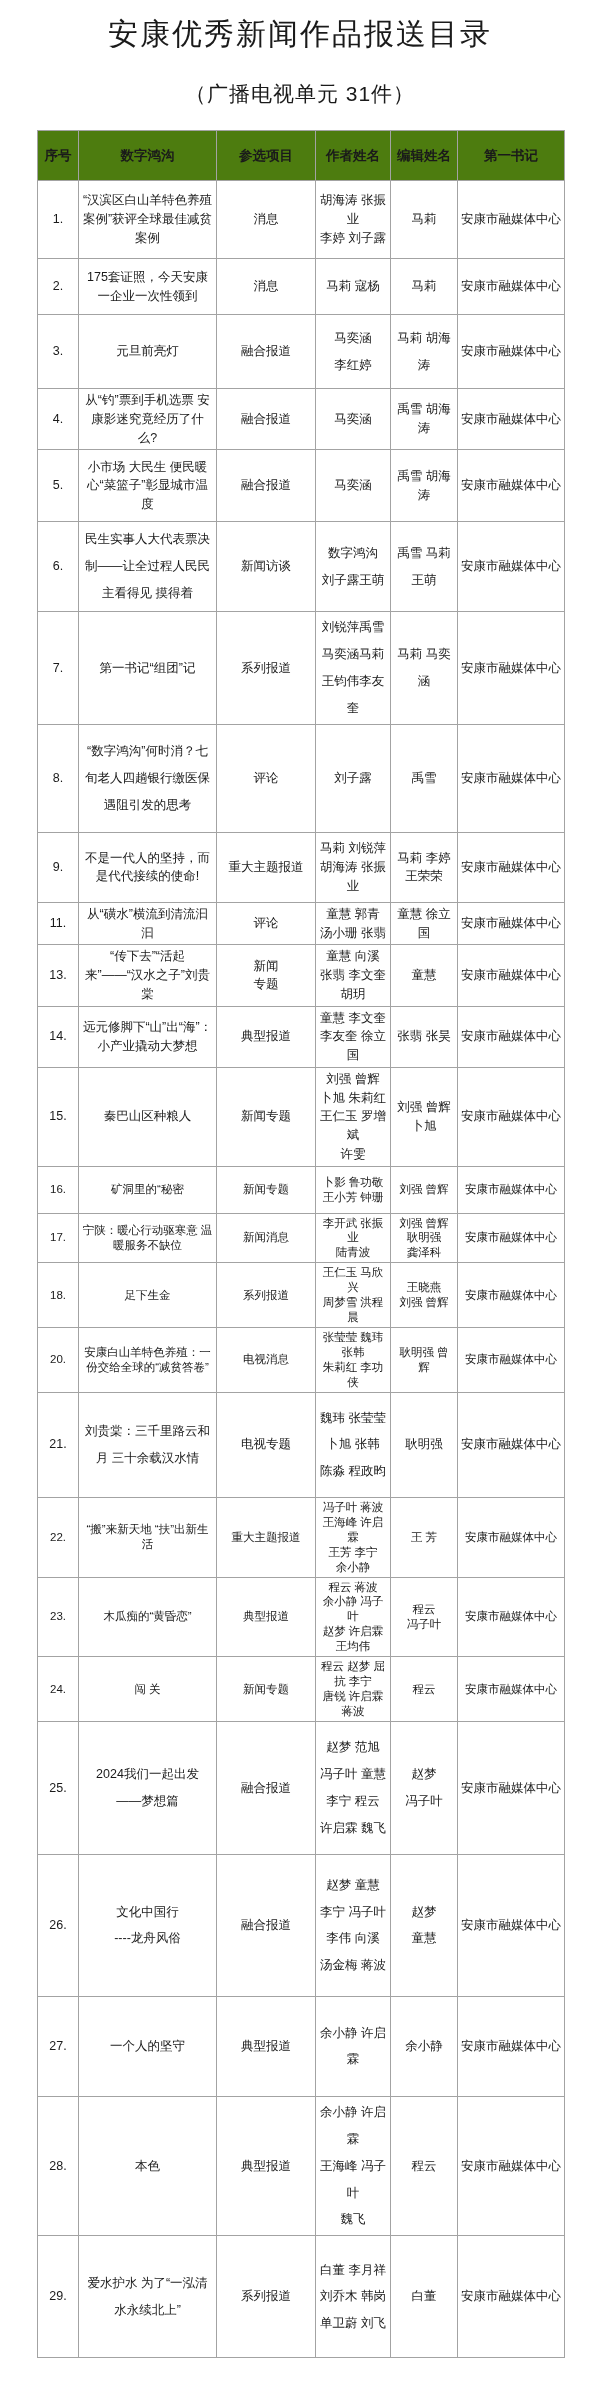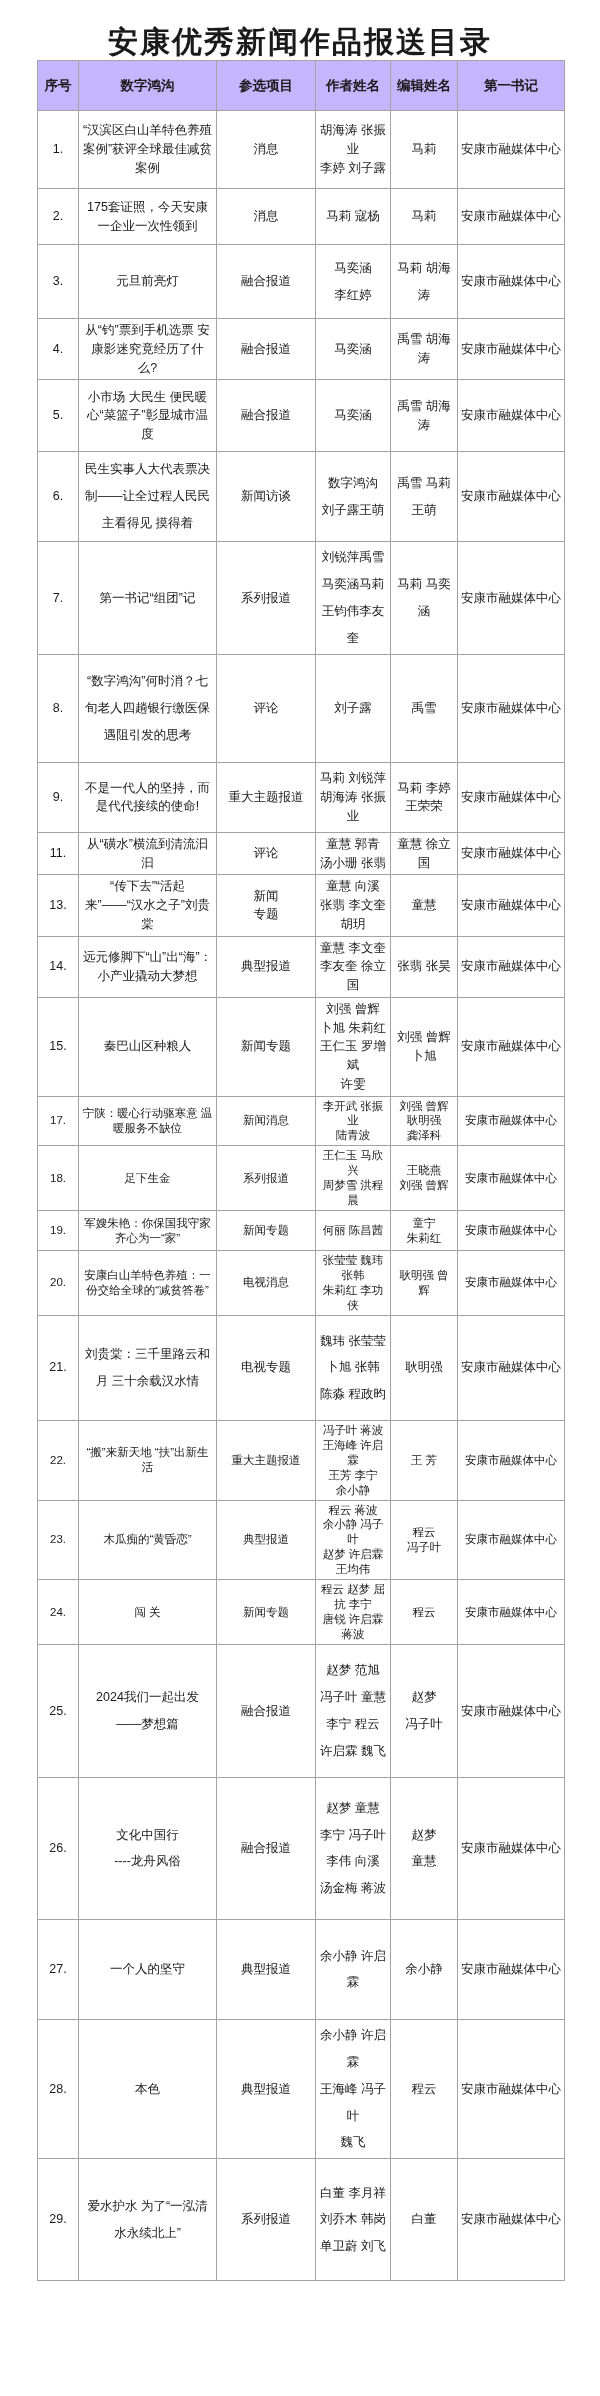--- a/index.html
+++ b/index.html
@@ -12,23 +12,23 @@
   .page {
     width: 600px;
     height: 2396px;
     background: #ffffff;
     box-sizing: border-box;
     overflow: hidden;
   }
   .doc-title {
     text-align: center;
     font-size: 30px;
-    font-weight: 700;
+    font-weight: 400;
     letter-spacing: 2px;
-    padding-top: 24px;
+    padding-top: 16px;
     line-height: 1.2;
   }
   .doc-subtitle {
     text-align: center;
     font-size: 21px;
     font-weight: 400;
     margin-top: 28px;
     margin-bottom: 22px;
     letter-spacing: 1px;
   }
@@ -44,21 +44,21 @@
     vertical-align: middle;
     padding: 2px 3px;
     box-sizing: border-box;
     word-break: break-all;
     overflow: hidden;
   }
   table.catalog th {
     font-size: 13.5px;
     font-weight: 700;
     height: 50px;
-    background: #c4b5fd;
+    background: #4d7c0f;
   }
   table.catalog td {
     font-size: 12.5px;
     line-height: 1.5;
     white-space: pre-line;
   }
   col.c-seq      { width: 41px; }
   col.c-title    { width: 138px; }
   col.c-category { width: 99px; }
   col.c-authors  { width: 75px; }
@@ -114,20 +114,21 @@
   tbody tr:nth-child(25) td, tbody tr:nth-child(26) td,
   tbody tr:nth-child(29) td {
     line-height: 2.15;
   }
 </style>
 </head>
 <body>
 
 <div class="page">
   <div class="doc-title">安康优秀新闻作品报送目录</div>
+  <div class="doc-subtitle">（广播电视单元 31件）</div>
 
   <table class="catalog">
     <colgroup>
       <col class="c-seq">
         <col class="c-title">
         <col class="c-category">
       <col class="c-authors">
         <col class="c-editors">
         <col class="c-org">
     </colgroup>
@@ -254,47 +255,47 @@
           <td>秦巴山区种粮人</td>
           <td>新闻专题</td>
           <td>刘强 曾辉
 卜旭 朱莉红
 王仁玉 罗增斌
 许雯</td>
           <td>刘强 曾辉 卜旭</td>
           <td>安康市融媒体中心</td>
         </tr>
         <tr>
+          <td>16.</td>
+          <td>矿洞里的“秘密</td>
+          <td>新闻专题</td>
+          <td>卜影 鲁功敬
+王小芳 钟珊</td>
+          <td>刘强 曾辉</td>
+          <td>安康市融媒体中心</td>
+        </tr>
+        <tr>
           <td>17.</td>
           <td>宁陕：暖心行动驱寒意 温暖服务不缺位</td>
           <td>新闻消息</td>
           <td>李开武 张振业
 陆青波</td>
           <td>刘强 曾辉
 耿明强
 龚泽科</td>
           <td>安康市融媒体中心</td>
         </tr>
         <tr>
           <td>18.</td>
           <td>足下生金</td>
           <td>系列报道</td>
           <td>王仁玉 马欣兴
 周梦雪 洪程晨</td>
           <td>王晓燕
 刘强 曾辉</td>
-          <td>安康市融媒体中心</td>
-        </tr>
-        <tr>
-          <td>19.</td>
-          <td>军嫂朱艳：你保国我守家 齐心为一“家”</td>
-          <td>新闻专题</td>
-          <td>何丽  陈昌茜</td>
-          <td>童宁
-朱莉红</td>
           <td>安康市融媒体中心</td>
         </tr>
         <tr>
           <td>20.</td>
           <td>安康白山羊特色养殖：一份交给全球的“减贫答卷”</td>
           <td>电视消息</td>
           <td>张莹莹 魏玮
 张韩
 朱莉红 李功侠</td>
           <td>耿明强 曾辉</td>

